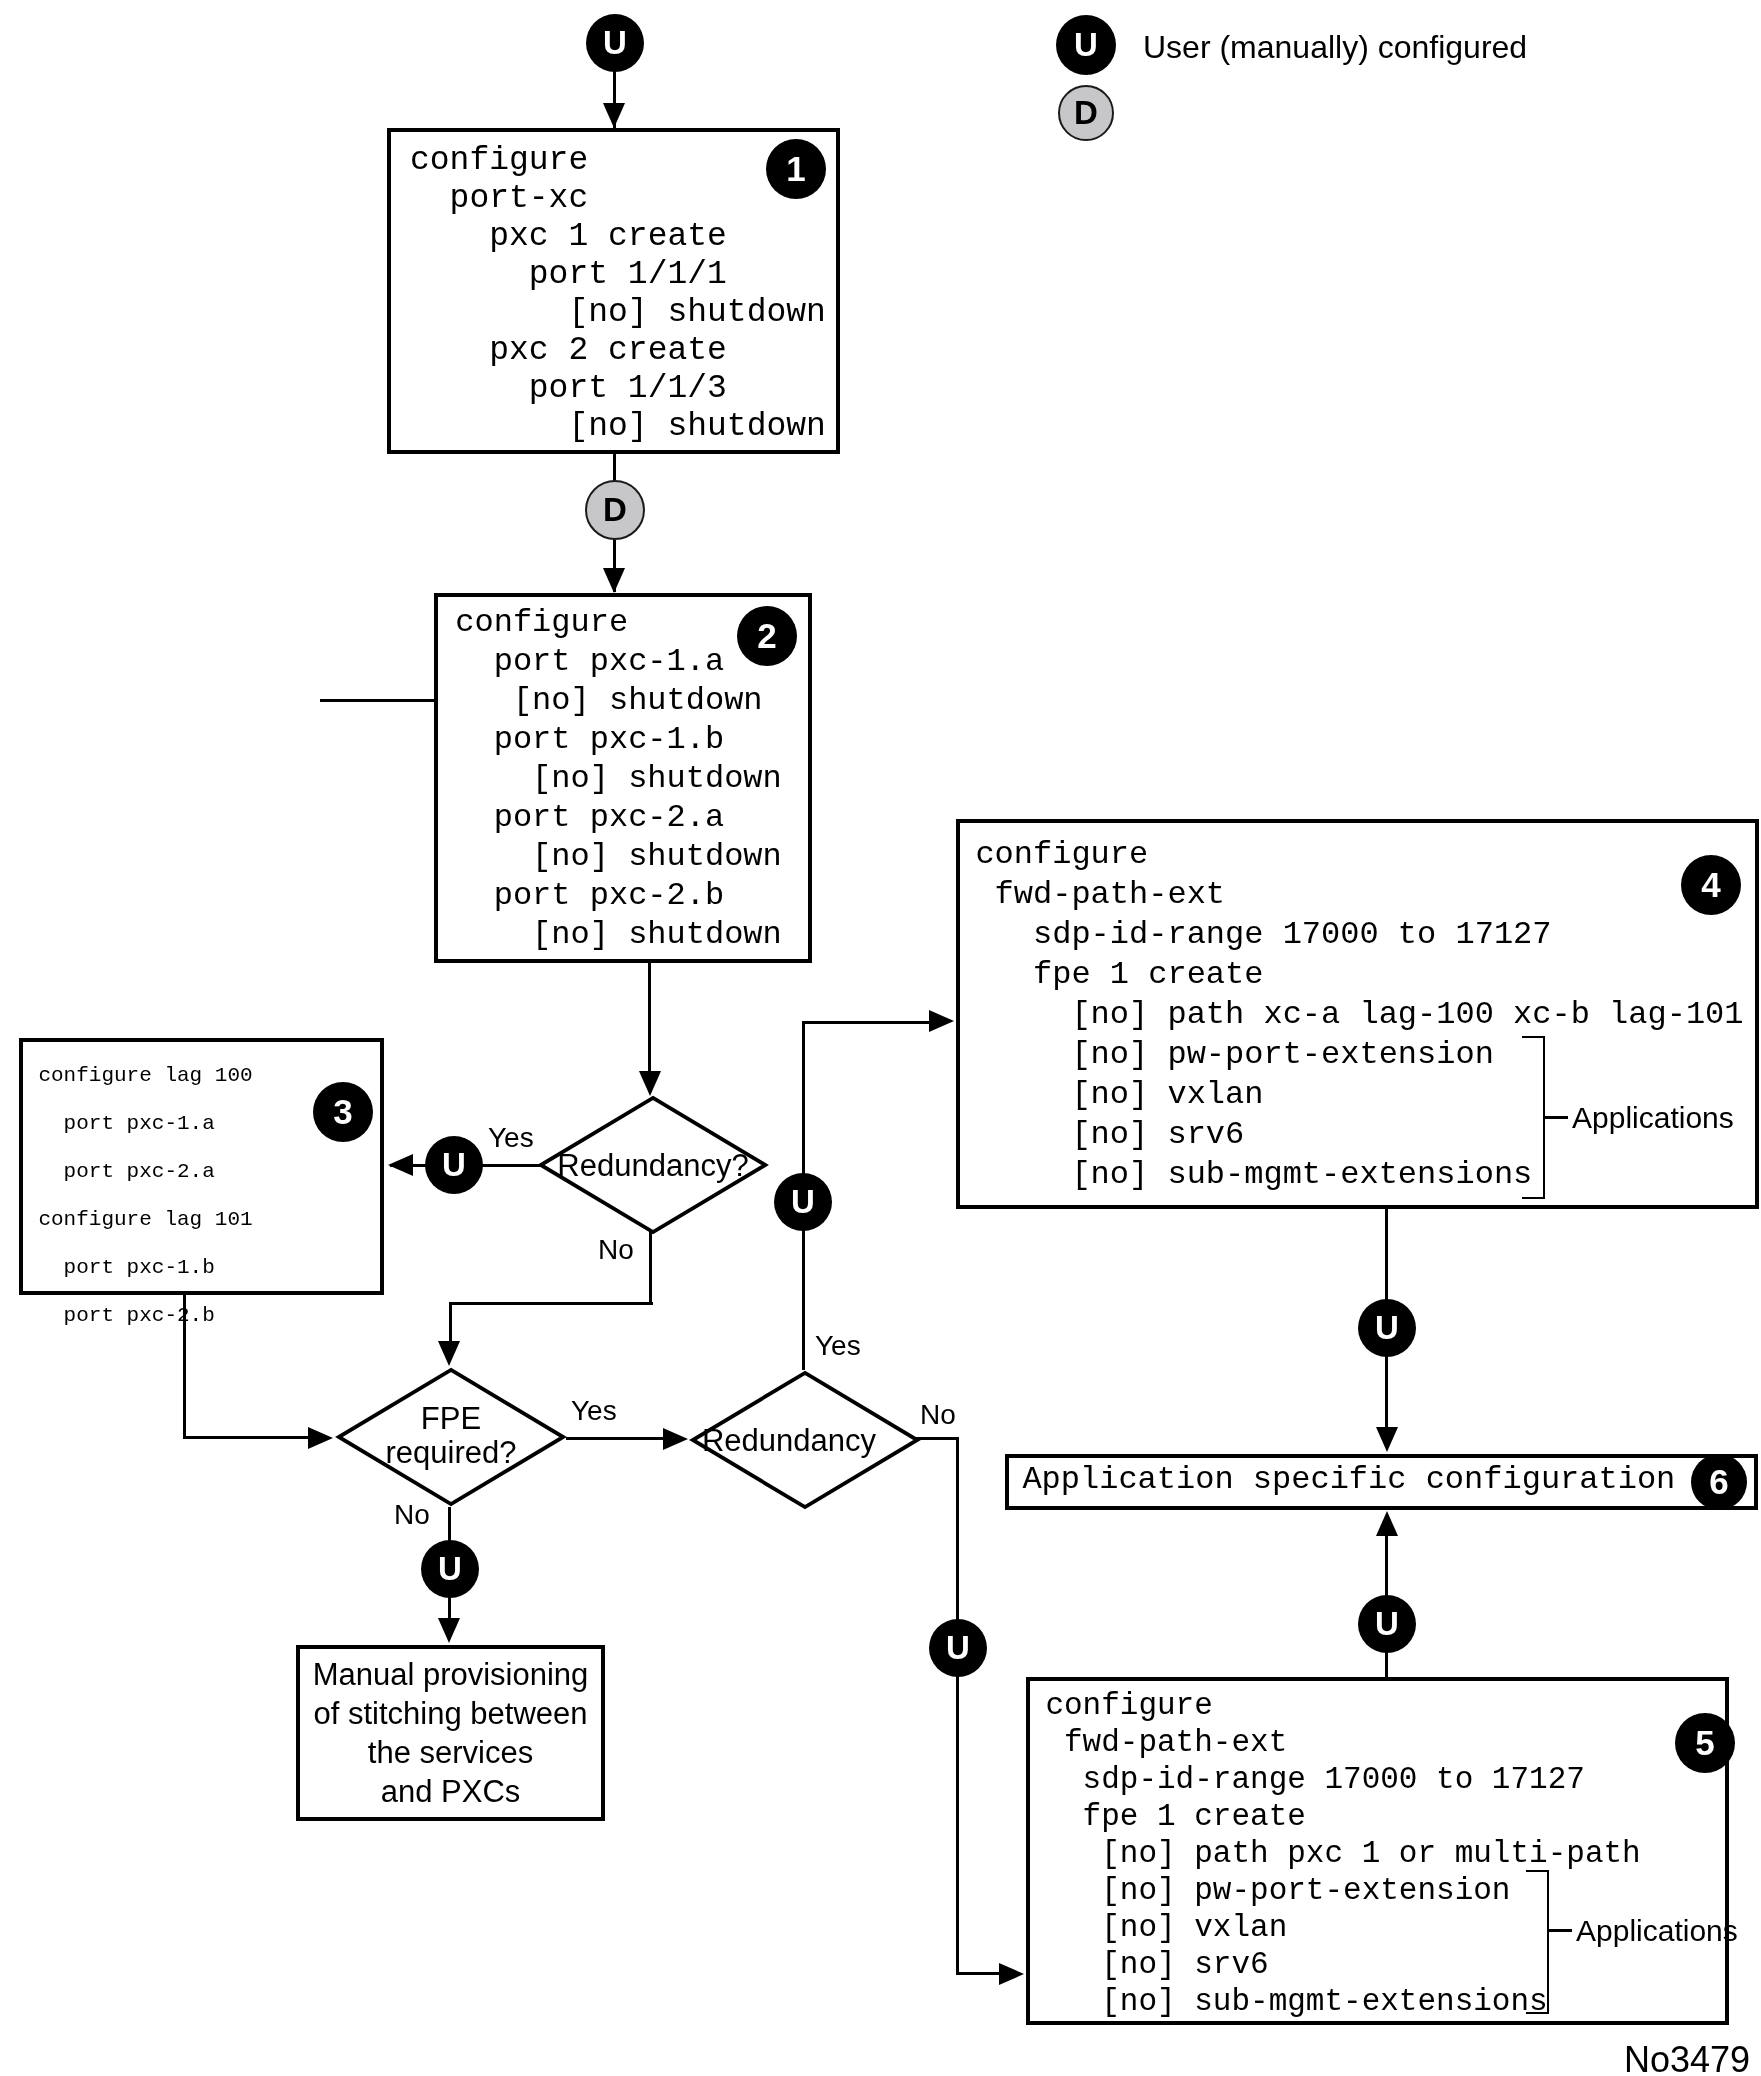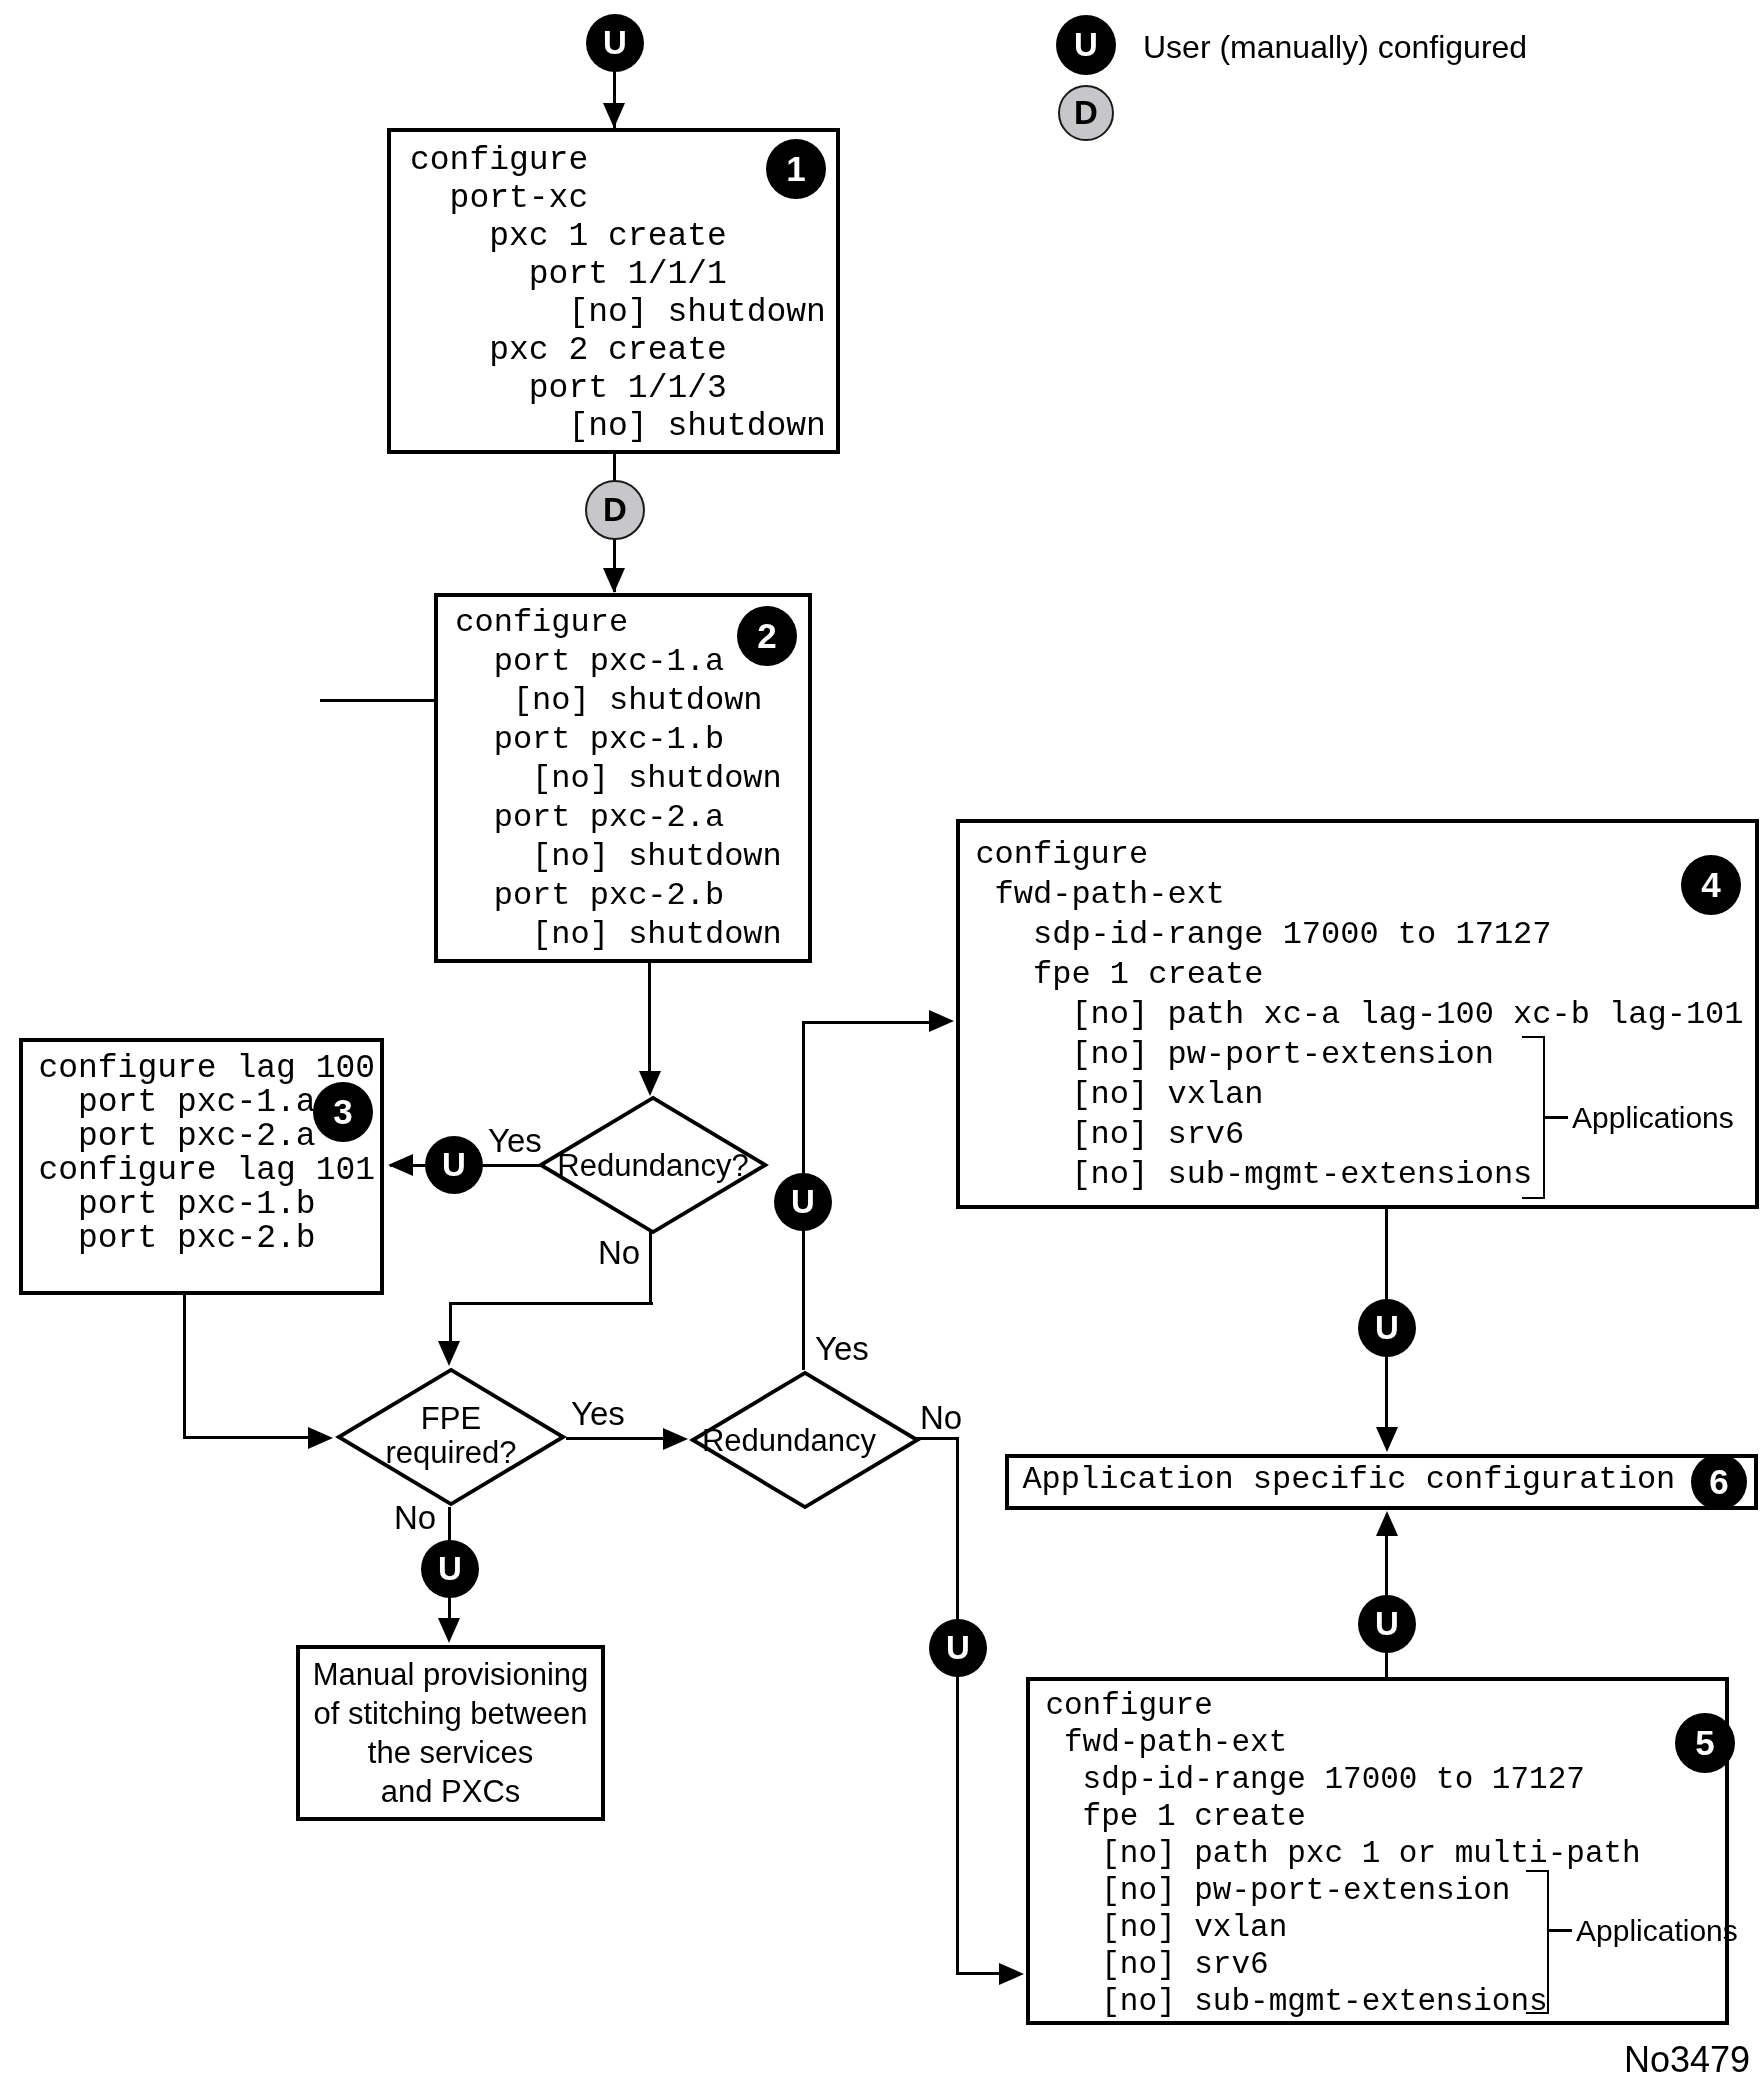--- a/index.html
+++ b/index.html
@@ -24,21 +24,21 @@
   
   .line{position:absolute;background:#000;z-index:0}
   .ah{position:absolute;width:0;height:0;z-index:0}
   .ah-down{border-left:11.5px solid transparent;border-right:11.5px solid transparent;border-top:25px solid #000}
   .ah-up{border-left:11.5px solid transparent;border-right:11.5px solid transparent;border-bottom:25px solid #000}
   .ah-left{border-top:11.5px solid transparent;border-bottom:11.5px solid transparent;border-right:25px solid #000}
   .ah-right{border-top:11.5px solid transparent;border-bottom:11.5px solid transparent;border-left:25px solid #000}
   
   .diamond{position:absolute;z-index:1}
   .dlabel{position:absolute;z-index:2;font-size:31px;text-align:center;line-height:35px}
-  .elabel{position:absolute;z-index:2;font-size:33px;white-space:nowrap}
+  .elabel{position:absolute;z-index:2;font-size:28px;white-space:nowrap}
   
   .bracket{position:absolute;border-top:2.9px solid #000;border-right:2.9px solid #000;
            border-bottom:2.9px solid #000;box-sizing:border-box;z-index:2}
   .tick{position:absolute;background:#000;height:2.9px;z-index:2}
   .applabel{position:absolute;font-size:30px;white-space:nowrap;z-index:2}
   .legendtext{position:absolute;font-size:32px;white-space:nowrap;z-index:2}
   .fignum{position:absolute;font-size:36px;white-space:nowrap;z-index:2}
 </style>
 </head>
 <body>
@@ -116,21 +116,21 @@
   port pxc-1.b
     [no] shutdown
   port pxc-2.a
     [no] shutdown
   port pxc-2.b
     [no] shutdown</div>
   </div>
   <div class="badge num" style="left:737px;top:606px;width:60px;height:60px">2</div>
 
   <div class="codebox" style="left:19px;top:1038px;width:365px;height:257px">
-    <div class="code" style="font-size:33px;line-height:34px;padding:9.6px 0 0 15.4px">configure lag 100
+    <div class="code" style="font-size:21px;line-height:48px;padding:9.6px 0 0 15.4px">configure lag 100
   port pxc-1.a
   port pxc-2.a
 configure lag 101
   port pxc-1.b
   port pxc-2.b</div>
   </div>
   <div class="badge num" style="left:313px;top:1082px;width:60px;height:60px">3</div>
 
   <div class="codebox" style="left:956px;top:819px;width:803px;height:390px">
     <div class="code" style="font-size:32px;line-height:40px;padding:11.5px 0 0 15.4px">configure

